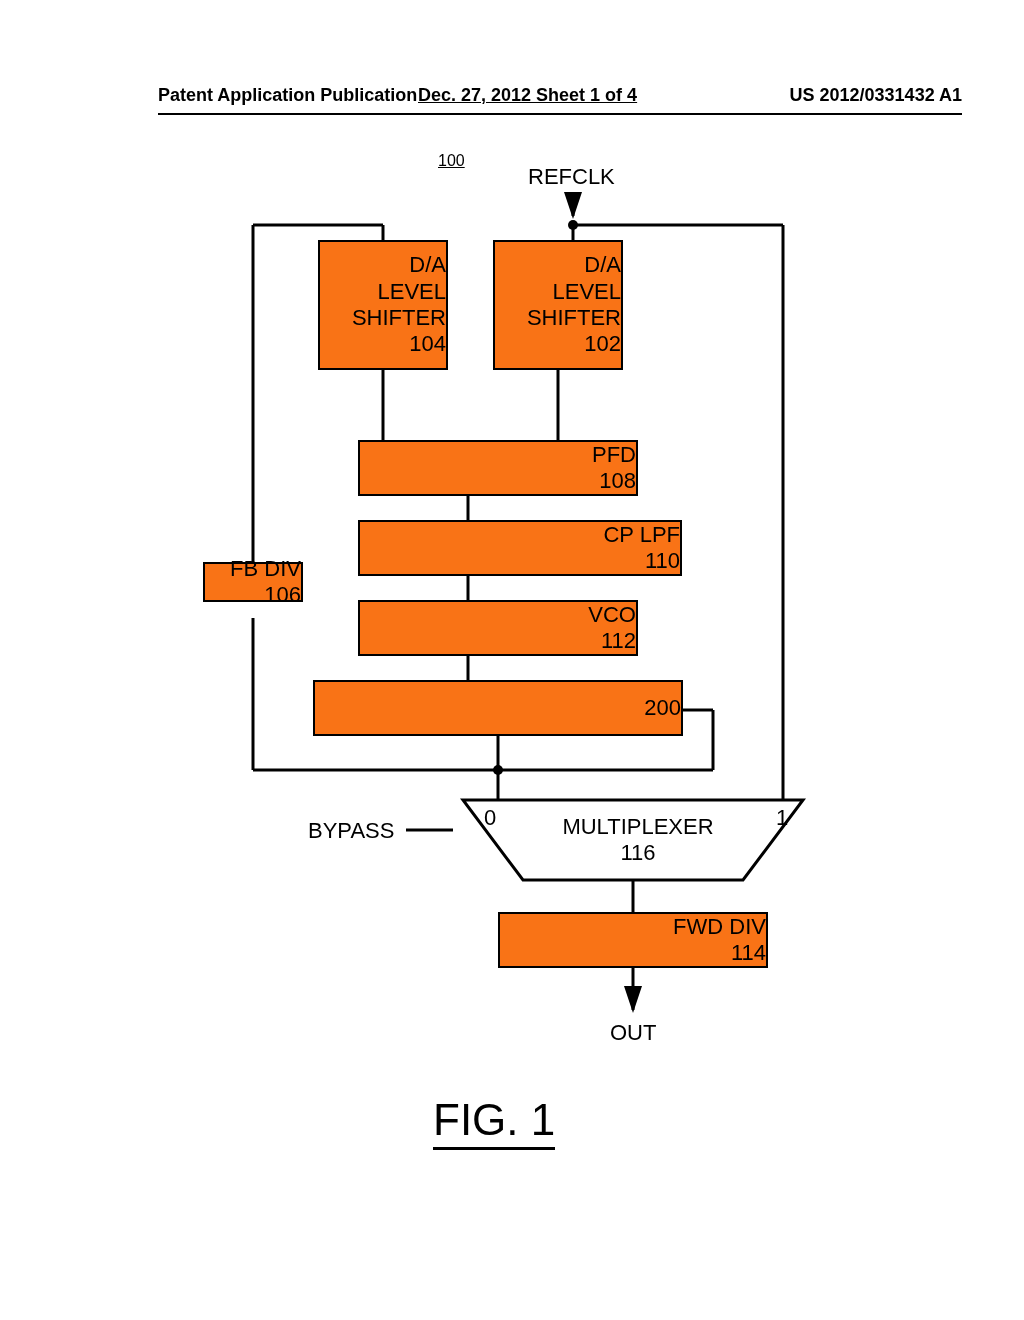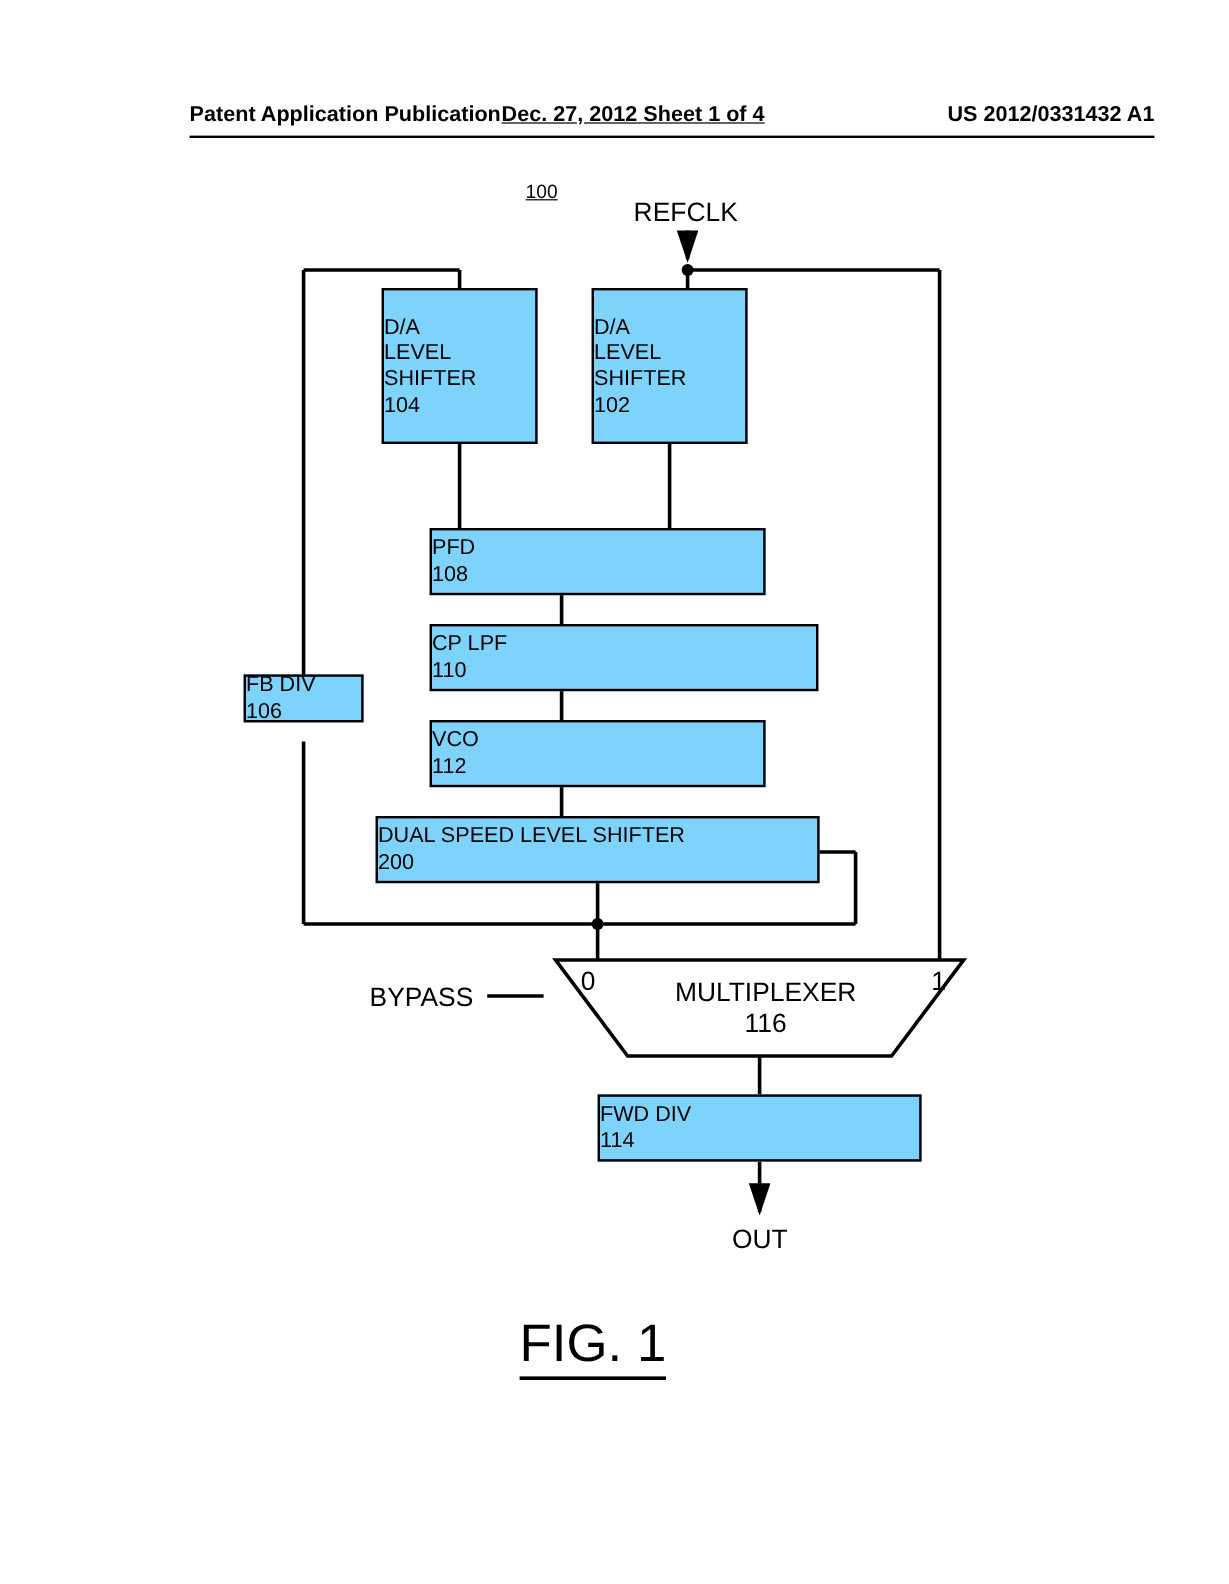--- a/index.html
+++ b/index.html
@@ -51,27 +51,27 @@
     }
     .diagram {
       position: absolute;
       top: 140px;
       left: 0;
       width: 1024px;
     }
     .block {
       position: absolute;
       border: 2px solid black;
-      background: #7dd3fc;
+      background: #f97316;
       text-align: center;
       display: flex;
       flex-direction: column;
       justify-content: center;
-      align-items: flex-start;
-      font-size: 18px;
+      align-items: flex-end;
+      font-size: 22px;
       line-height: 1.2;
     }
     .label {
       position: absolute;
       font-size: 22px;
       text-align: center;
     }
     .num-underline {
       text-decoration: underline;
     }
@@ -140,21 +140,20 @@
       <span>FB DIV</span>
       <span>106</span>
     </div>
 
     <div class="block" style="left:310px; top:460px; width:280px; height:56px;">
       <span>VCO</span>
       <span>112</span>
     </div>
 
     <div class="block" style="left:265px; top:540px; width:370px; height:56px;">
-      <span>DUAL SPEED LEVEL SHIFTER</span>
       <span>200</span>
     </div>
 
     <div class="label" style="left:260px; top:678px;">BYPASS</div>
 
     <svg width="1024" height="1000">
       <defs>
         <marker id="arrow" markerWidth="10" markerHeight="10" refX="8" refY="3" orient="auto" markerUnits="strokeWidth">
           <path d="M0,0 L0,6 L9,3 z" fill="black"></path>
         </marker>

